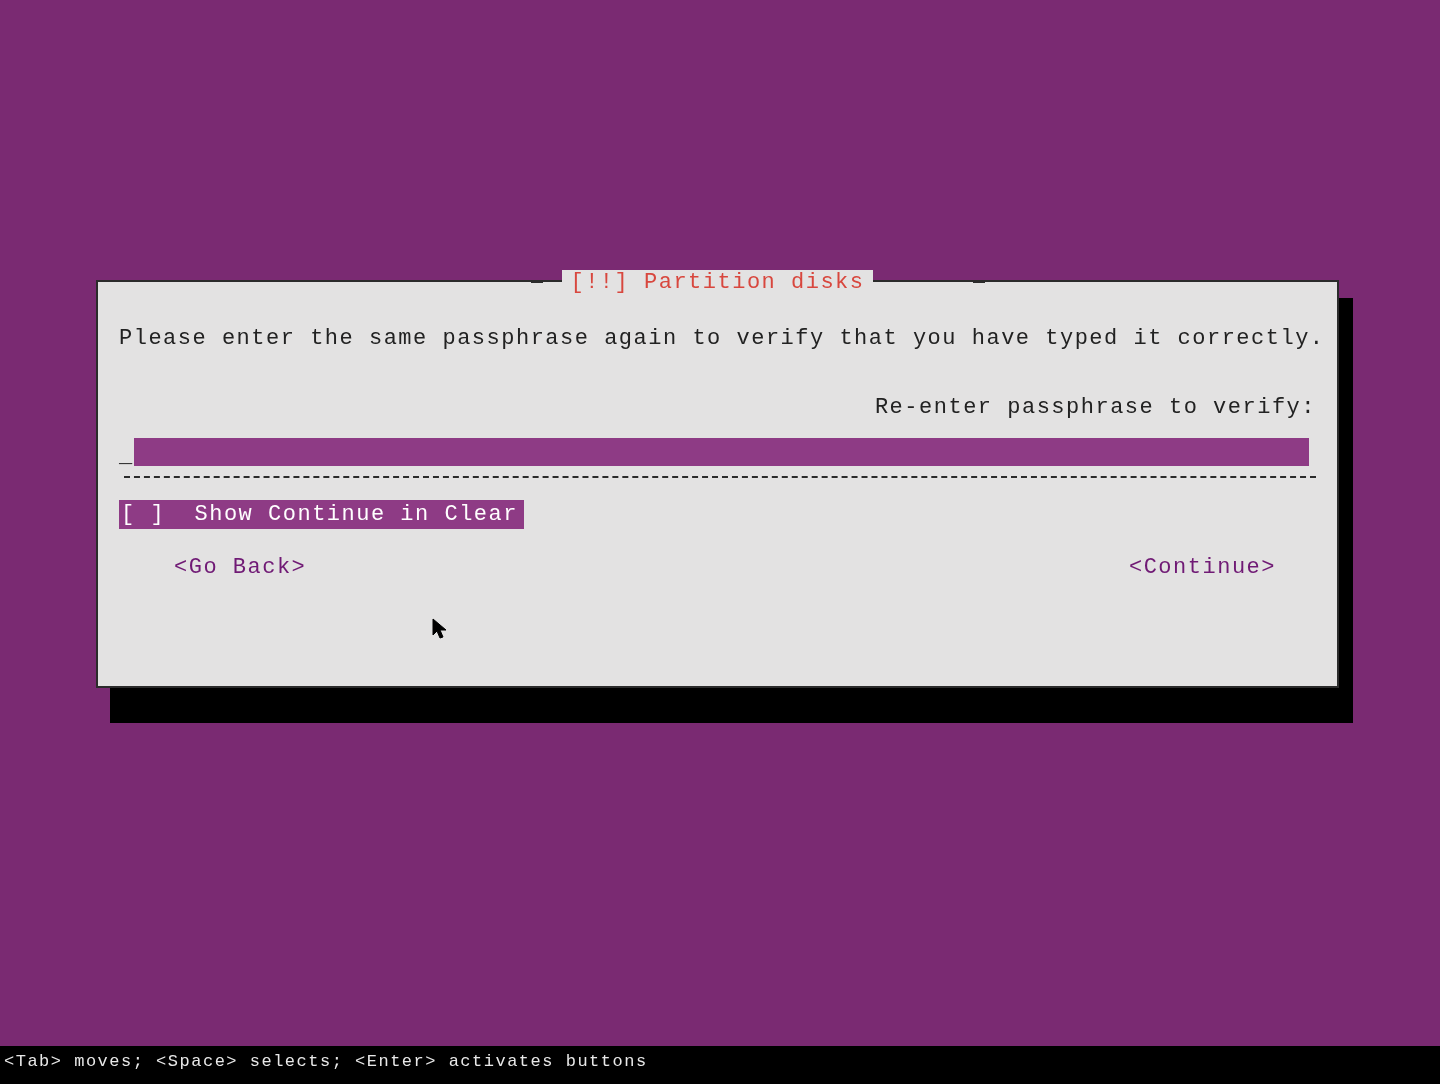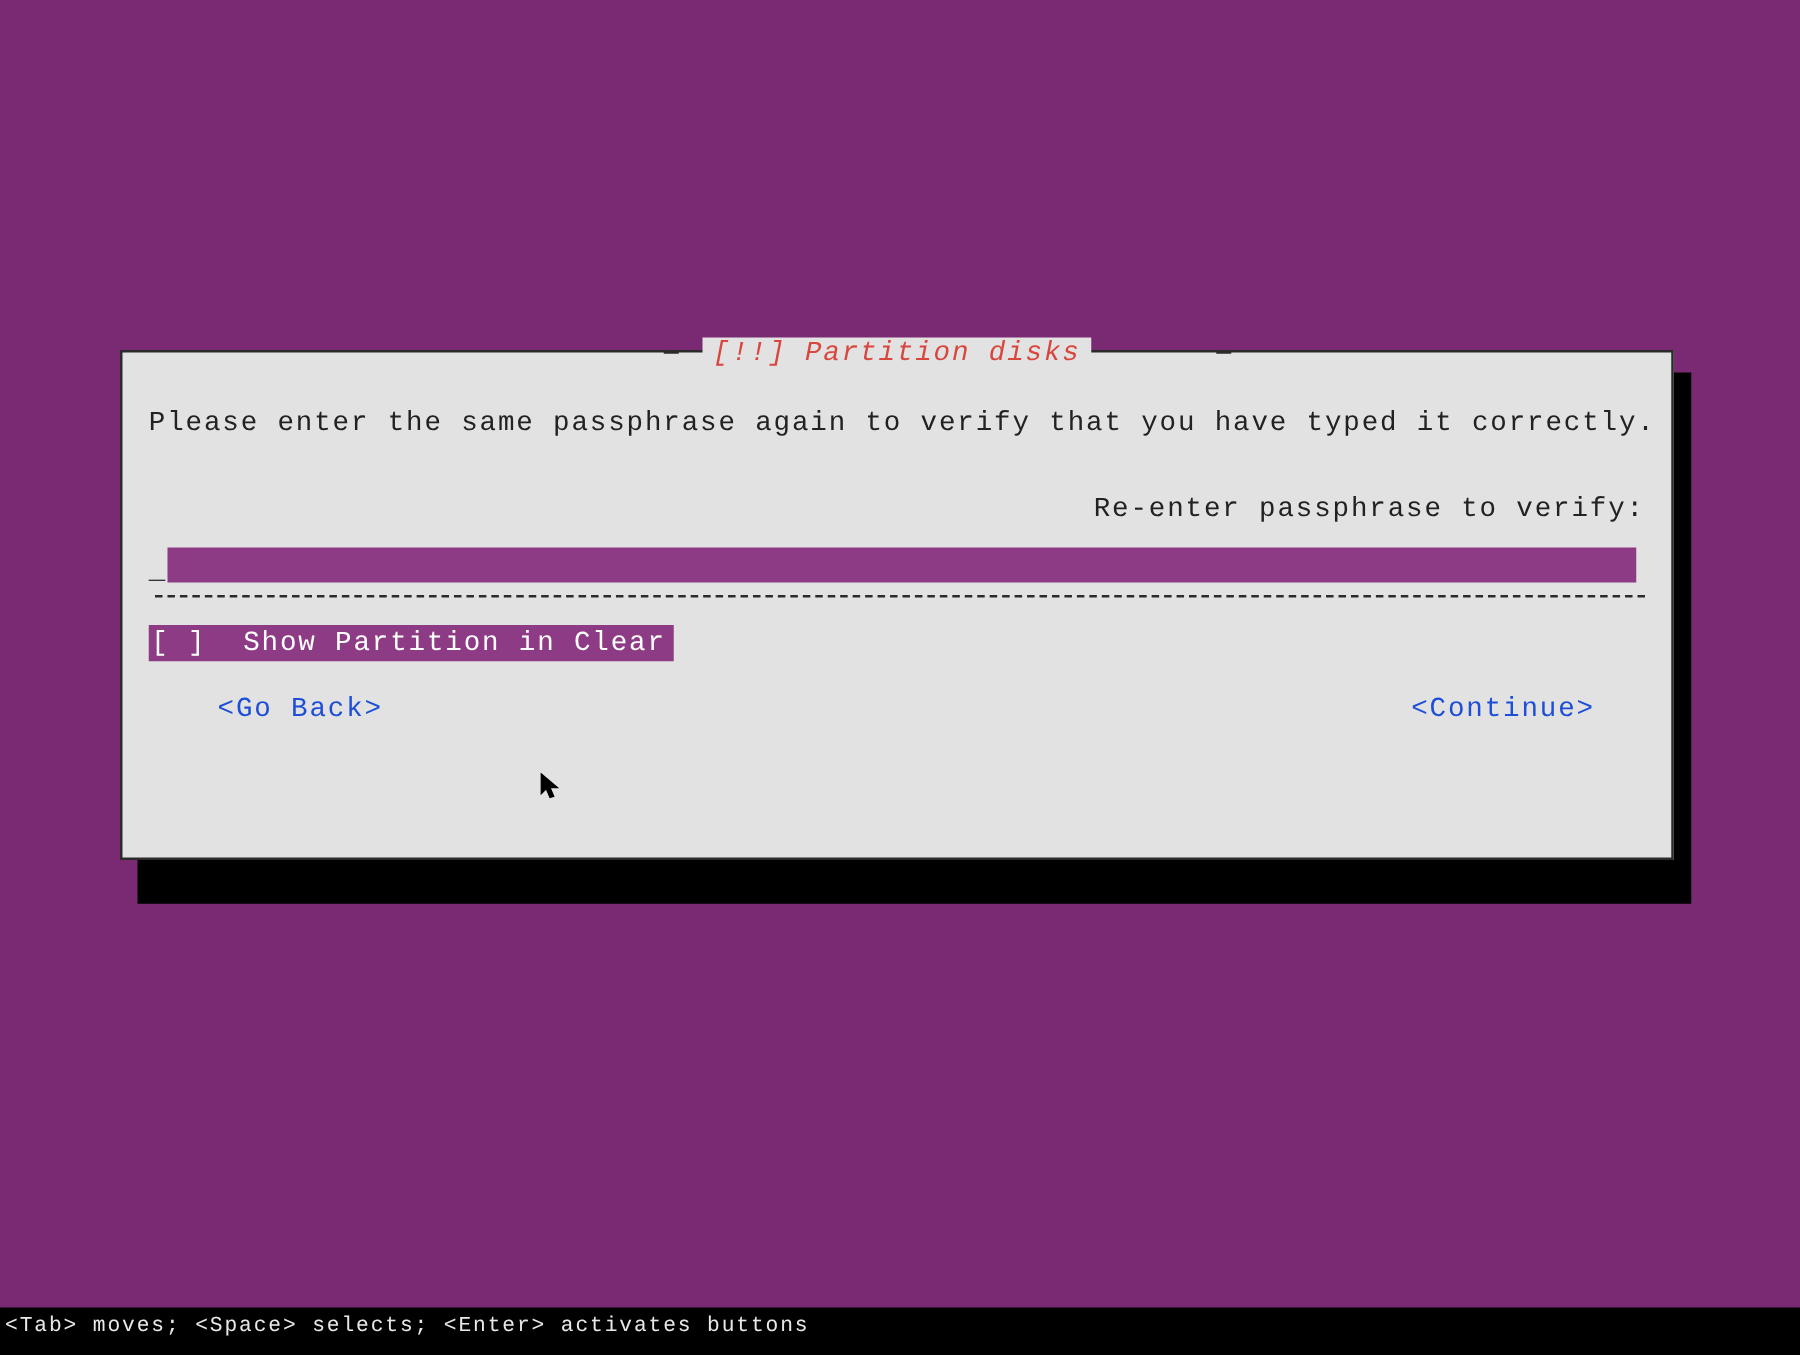--- a/index.html
+++ b/index.html
@@ -49,21 +49,20 @@
   }
   .title-cap.left  { left: 418px; }
   .title-cap.right { left: 860px; }
 
   .title-text {
     display: inline-block;
     background: #e3e2e2;
     color: #d8473e;
     padding: 0 8px;
     font-weight: normal;
-    font-style: italic;
   }
 
   .body {
     padding: 30px 6px 0 6px;
   }
 
   .instruction {
     margin-bottom: 44px;
     white-space: nowrap;
   }
@@ -116,21 +115,21 @@
   .nav-row {
     display: flex;
     justify-content: space-between;
     padding: 0 40px 0 55px;
   }
   .nav-btn {
     background: none;
     border: none;
     font: inherit;
     letter-spacing: inherit;
-    color: #1d4ed8;
+    color: #701a75;
     cursor: pointer;
   }
 
   .hint-bar {
     position: absolute;
     left: 0;
     bottom: 0;
     width: 1440px;
     height: 38px;
     background: #000;
@@ -168,21 +167,21 @@
     <div class="instruction">Please enter the same passphrase again to verify that you have typed it correctly.</div>
 
     <div class="prompt">Re-enter passphrase to verify:</div>
 
     <div class="input-line">
       <span class="input-prefix">_</span>
       <div class="input-box"></div>
       <div class="input-underline"></div>
     </div>
 
-    <div class="checkbox-row">[ ]  <span>Show Partition in Clear</span></div>
+    <div class="checkbox-row">[ ]  <span>Show Continue in Clear</span></div>
 
     <div class="nav-row">
       <button class="nav-btn">&lt;Go Back&gt;</button>
       <button class="nav-btn">&lt;Continue&gt;</button>
     </div>
   </div>
 </div>
 
 <svg class="cursor" viewBox="0 0 16 22">
   <path d="M1 1 L1 17 L5 13 L8 20 L11 19 L8 12 L14 12 Z" fill="#000" stroke="#000" stroke-width="1"></path>

